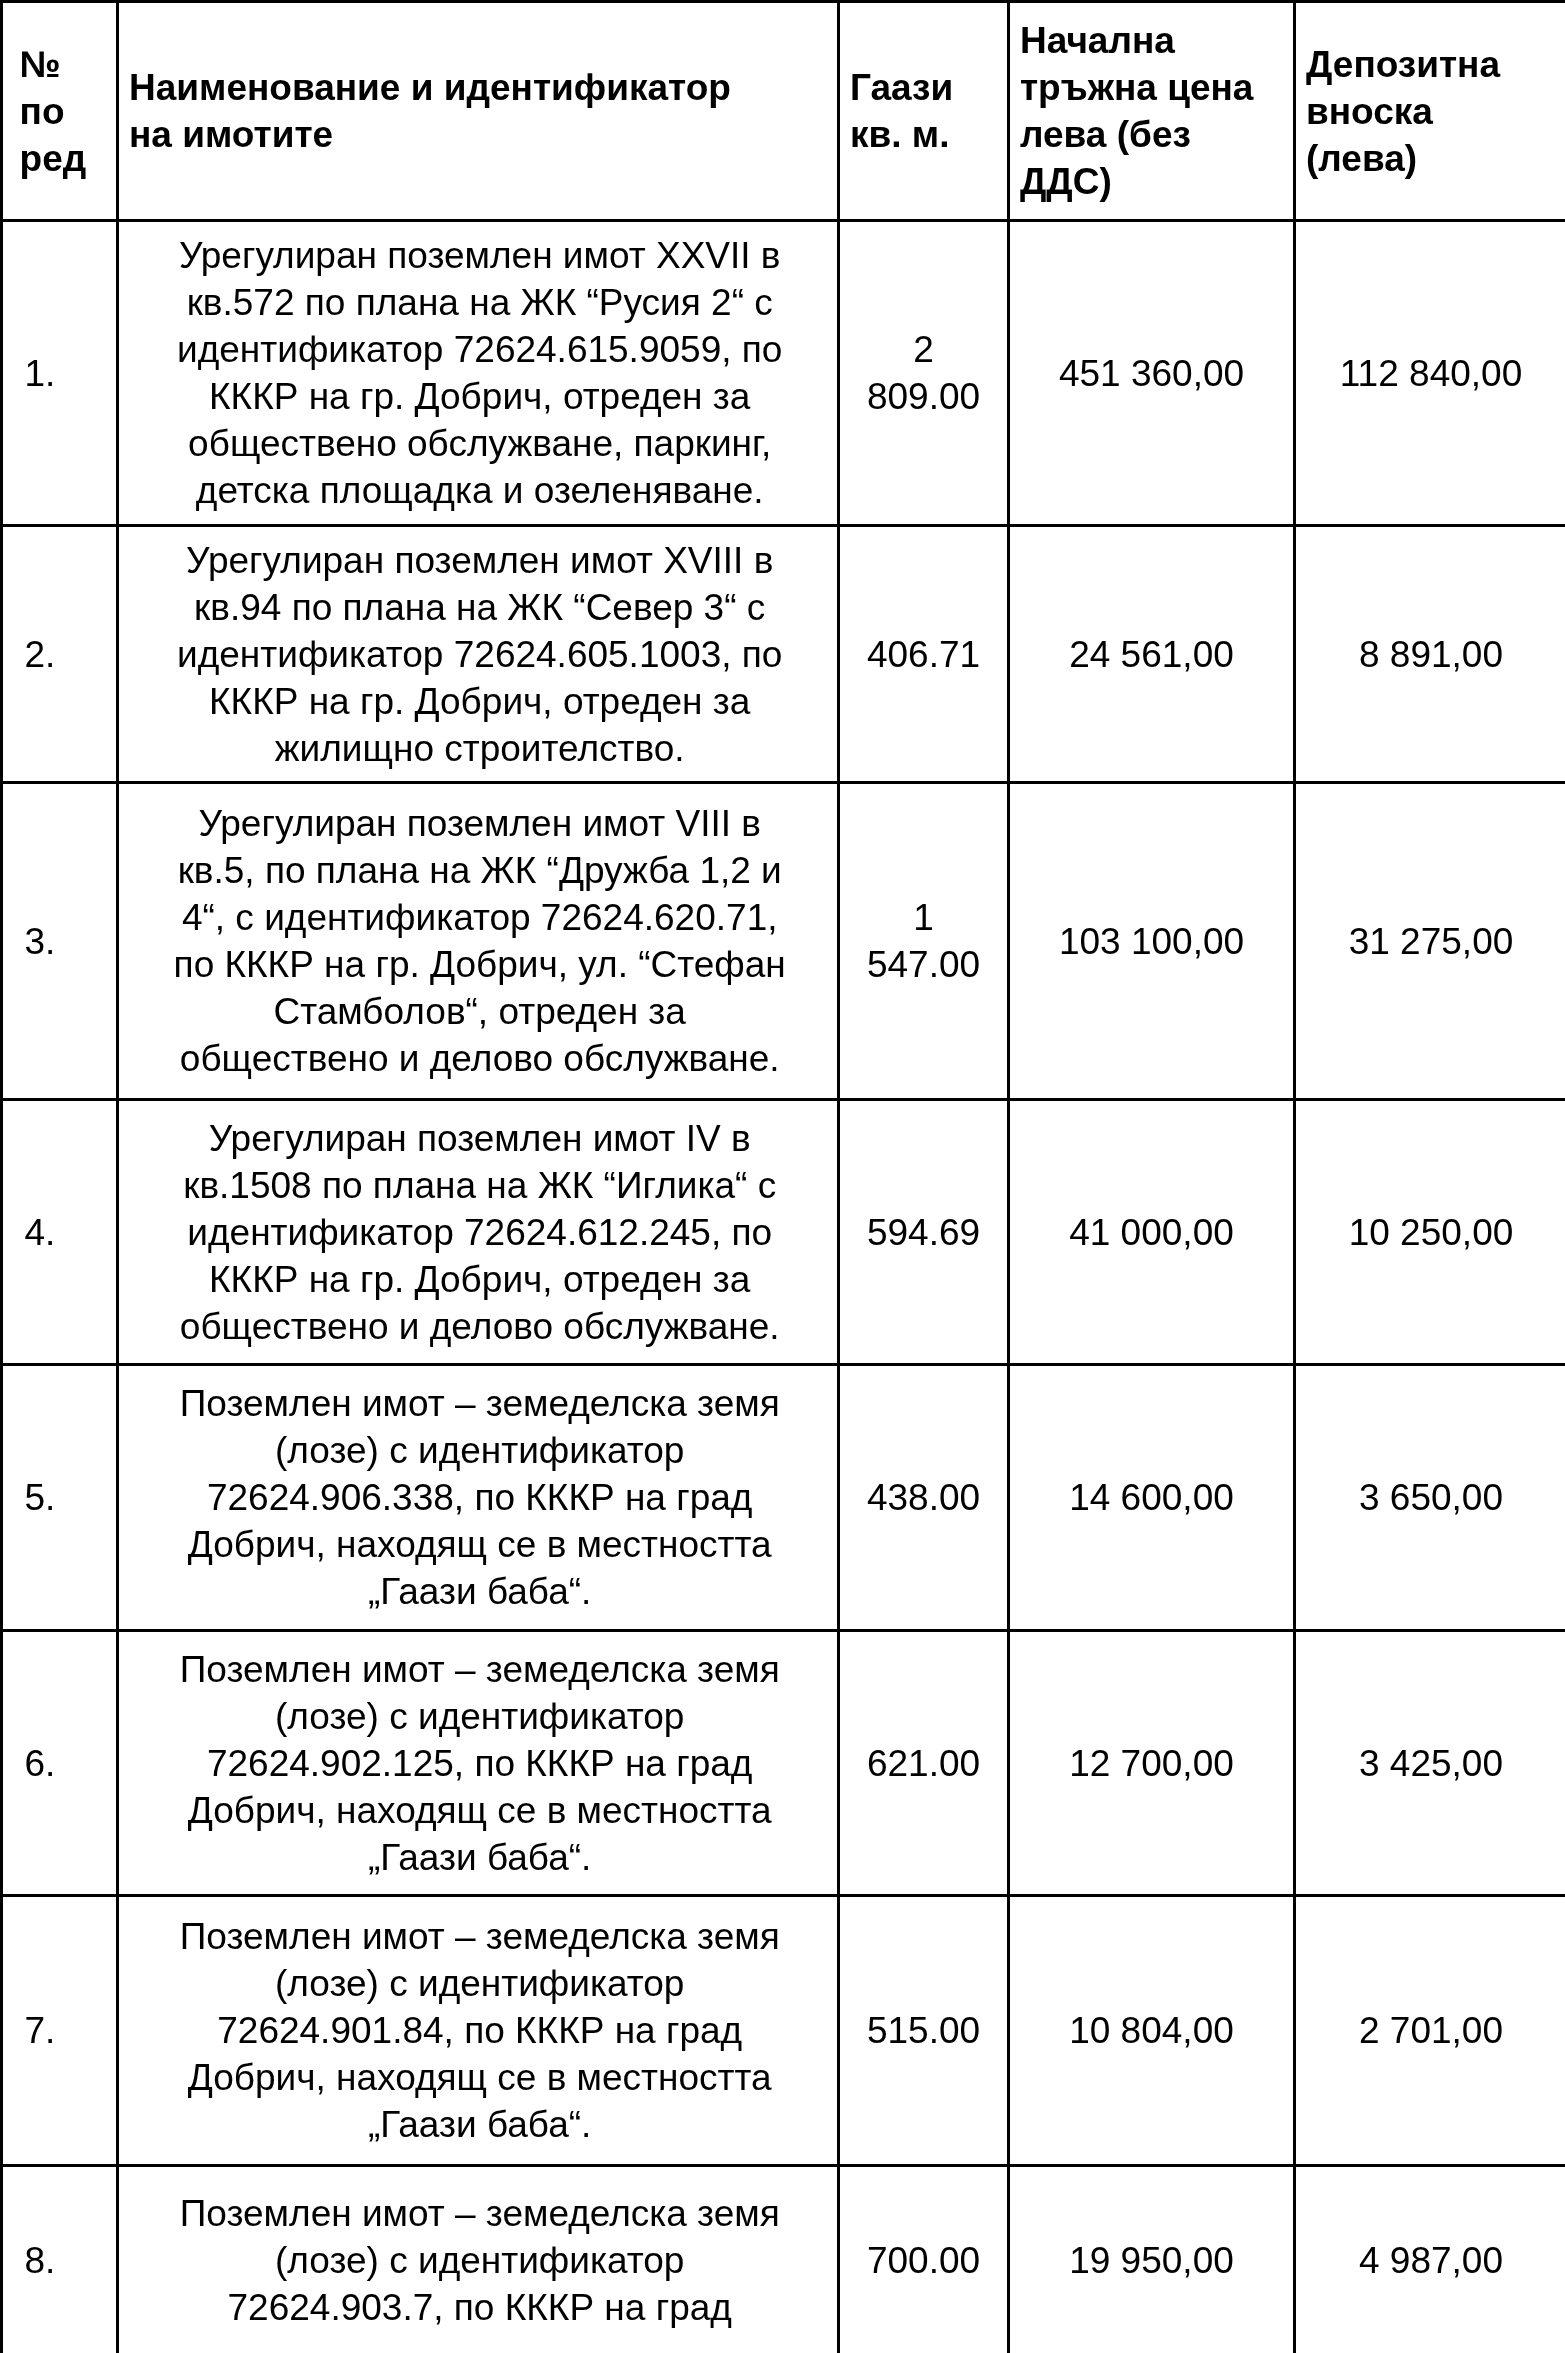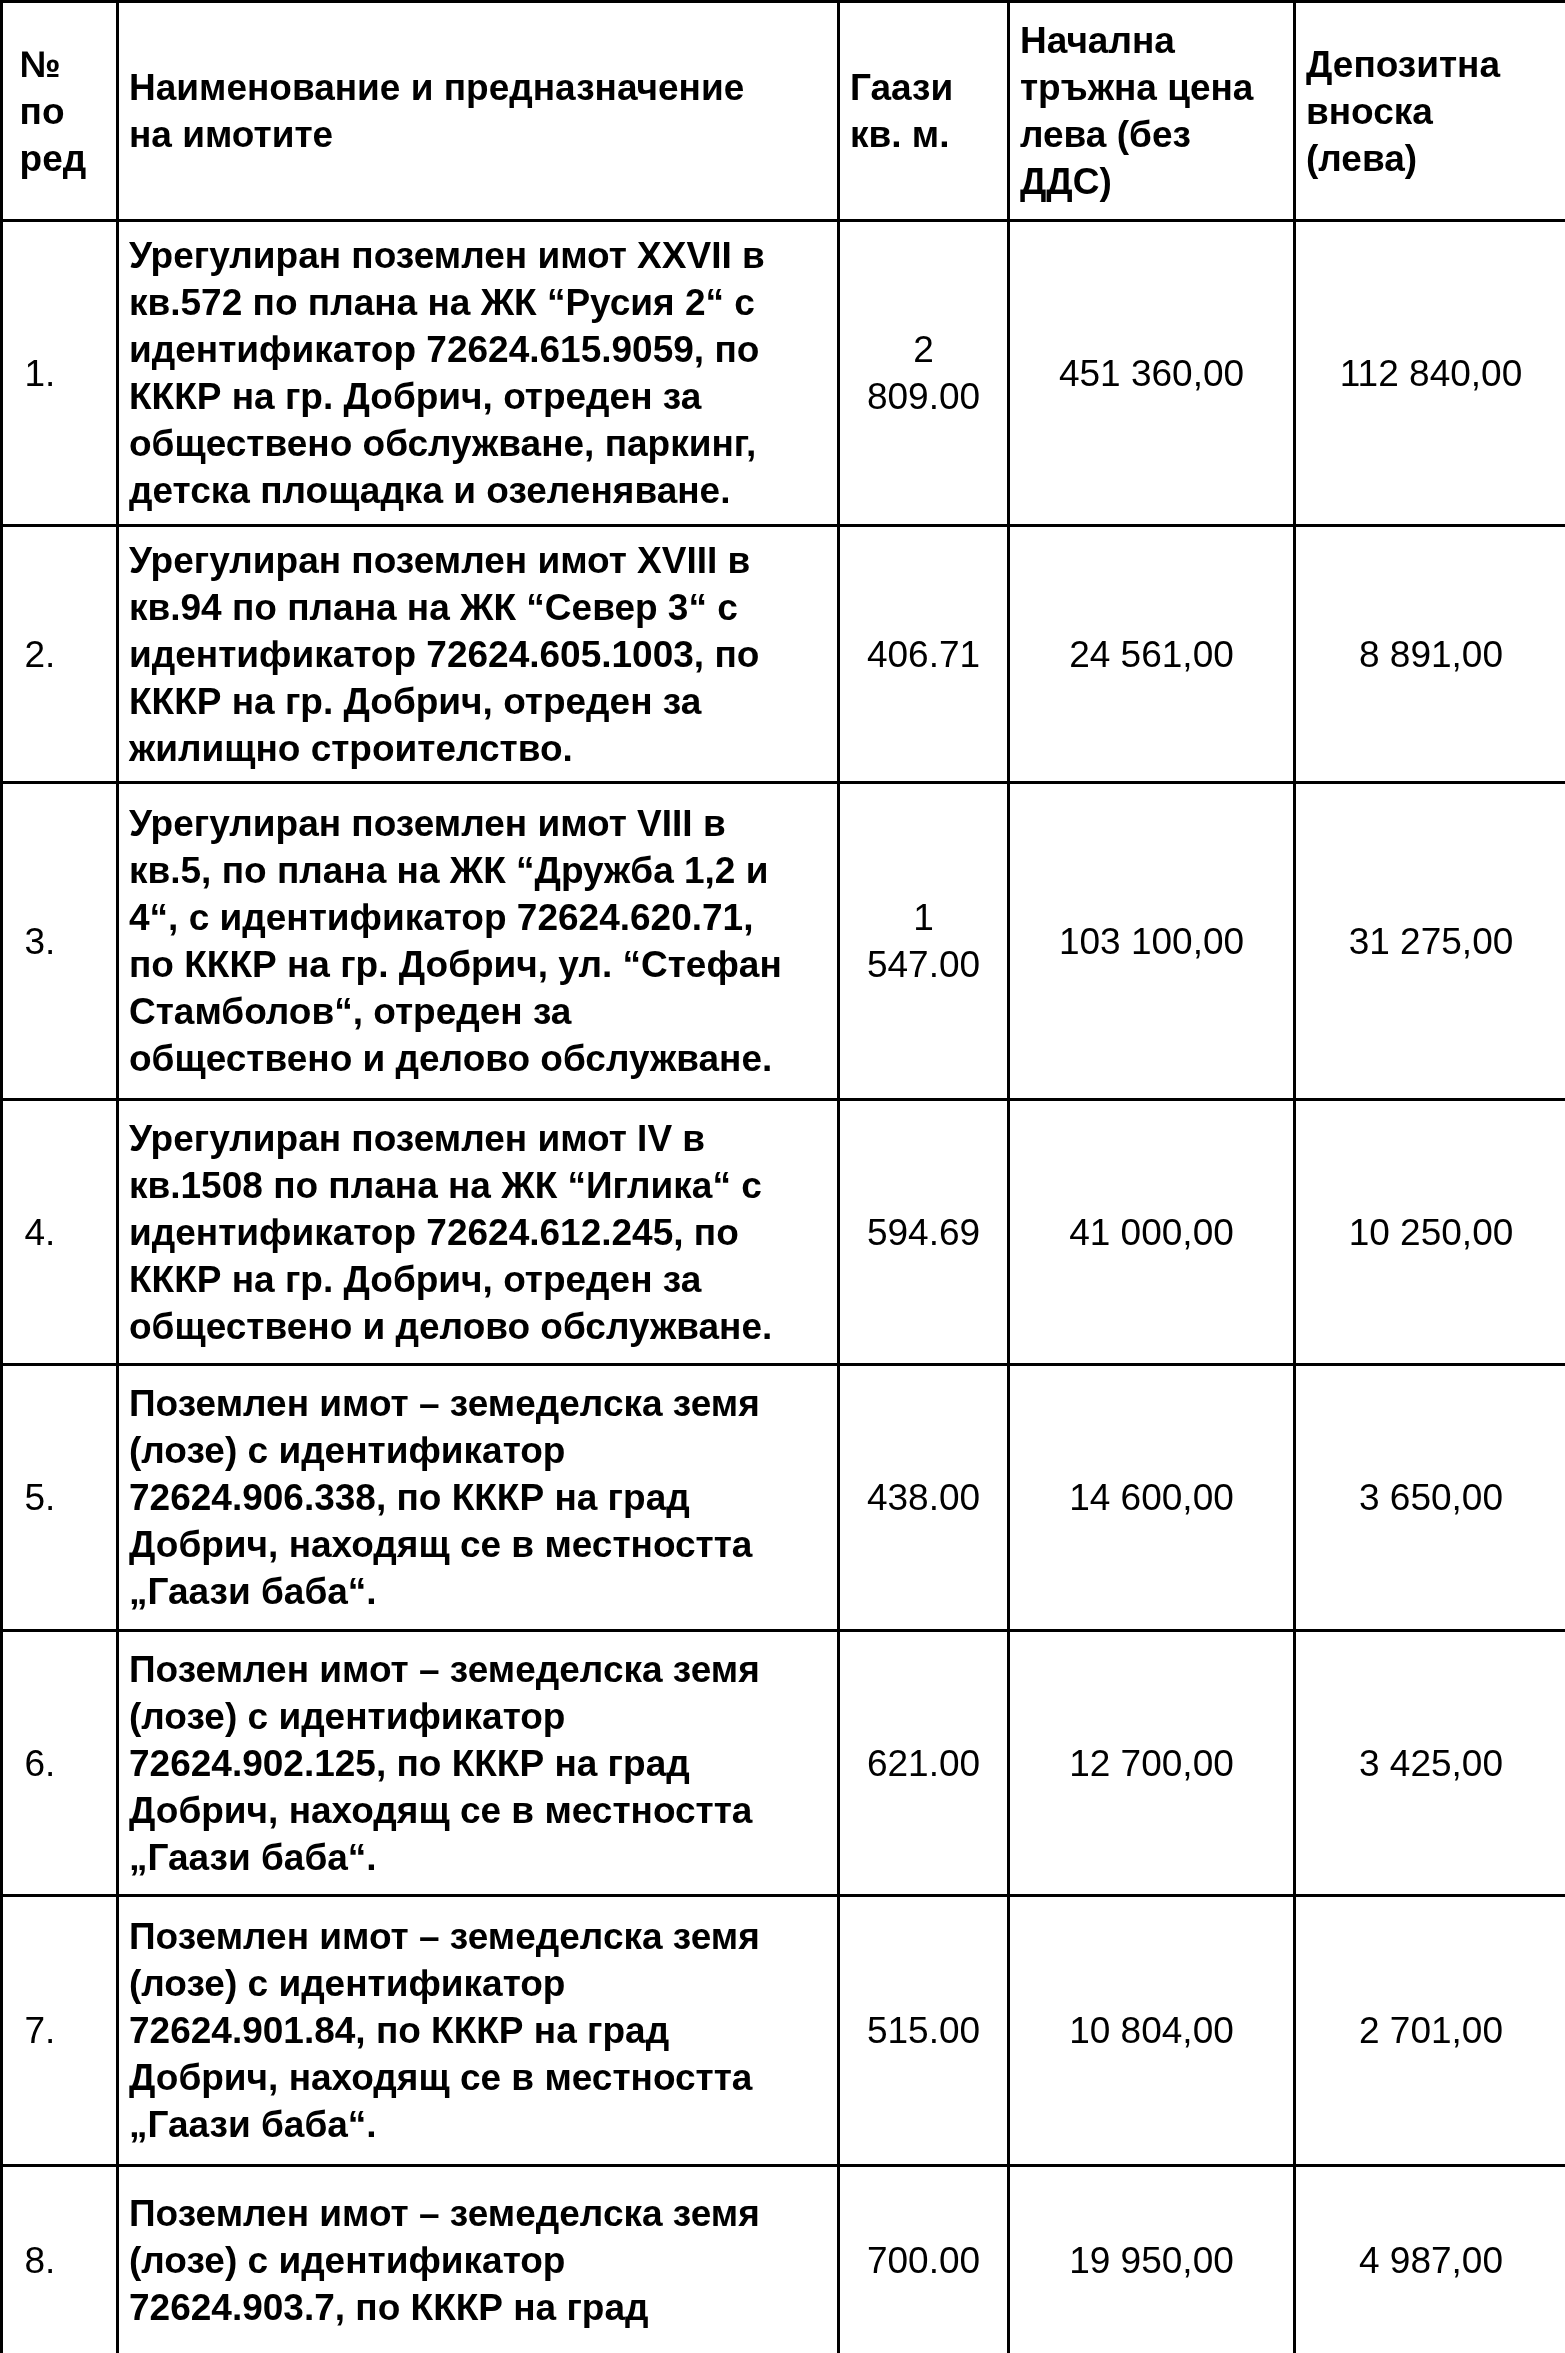--- a/index.html
+++ b/index.html
@@ -33,24 +33,23 @@
     text-align: left;
     white-space: pre-line;
     padding: 6.6px 6.6px 6.6px 10px;
   }
   th.hdr-no { padding-left: 16.6px; }
   td.cell-no {
     text-align: left;
     padding-left: 21.5px;
   }
   td.cell-name {
-    text-align: left;
+    text-align: center;
     white-space: pre-line;
     padding: 6.6px 6.6px 6.6px 10px;
-    font-weight: bold;
   }
   td.cell-area {
     text-align: center;
     white-space: pre-line;
   }
   td.cell-price,
   td.cell-deposit {
     text-align: center;
     margin-top: 8px;
   }
@@ -64,21 +63,21 @@
     <col style="width:721px">
     <col style="width:170px">
     <col style="width:286px">
     <col style="width:273px">
   </colgroup>
   <thead>
     <tr style="height:219px">
       <th class="hdr hdr-no">№
 по
 ред</th>
-      <th class="hdr">Наименование и предназначение
+      <th class="hdr">Наименование и идентификатор
 на имотите</th>
       <th class="hdr">Гаази
 кв. м.</th>
       <th class="hdr">Начална
 тръжна цена
 лева (без
 ДДС)</th>
       <th class="hdr">Депозитна
 вноска
 (лева)</th>

